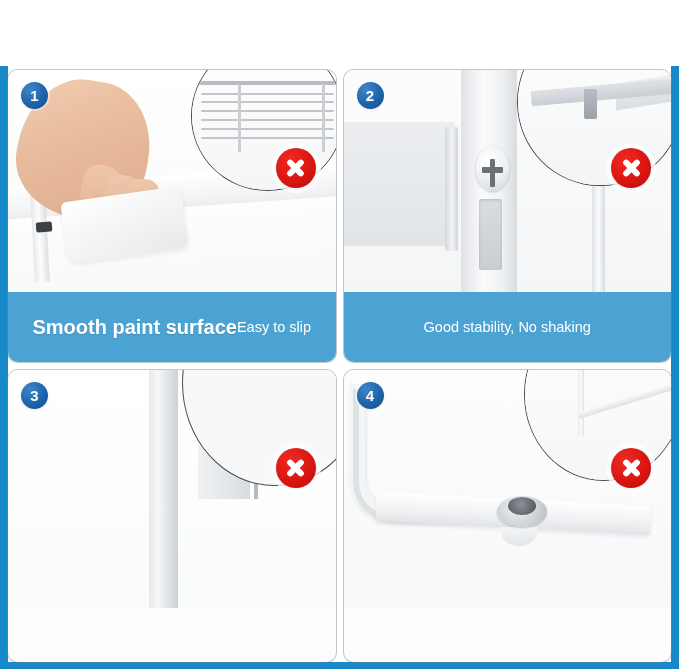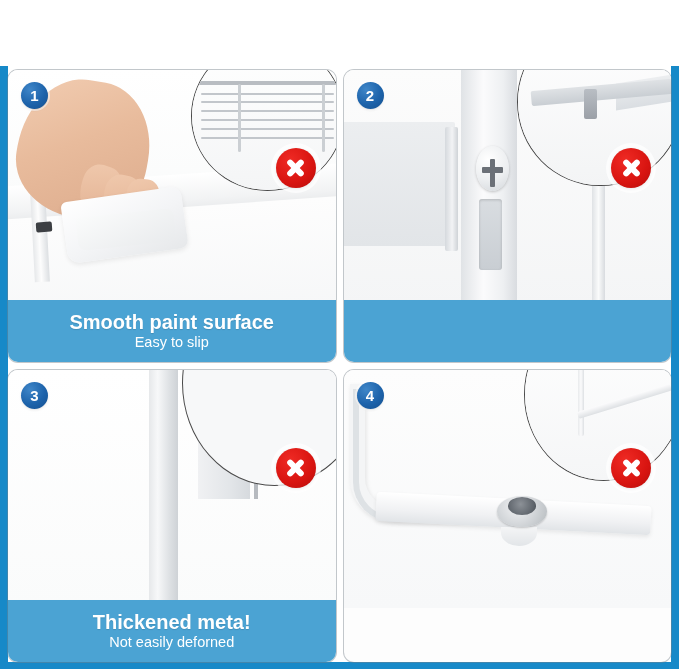--- a/index.html
+++ b/index.html
@@ -141,25 +141,25 @@
     background: #f7f8f9;
     z-index: 3;
   }
 
   
   .caption-bar {
     position: absolute;
     left: 0;
     right: 0;
     bottom: 0;
-    height: 62px;
+    height: 70px;
     background: #4BA3D3;
     color: #ffffff;
     display: flex;
-    flex-direction: column;
+    flex-direction: row;
     align-items: center;
     justify-content: center;
     text-align: center;
     z-index: 8;
   }
   .caption-title {
     font-size: 20px;
     font-weight: bold;
     line-height: 1.12;
     text-shadow: 0 1px 1px rgba(0,0,0,0.12);
@@ -597,40 +597,37 @@
           <div class="p2-lens-bg"></div>
           <div class="p2-shelf-side"></div>
           <div class="p2-shelf-top"></div>
           <div class="p2-bracket"></div>
         </div>
 
         <div class="number-badge">2</div>
         <div class="x-badge" style="right:20px; top:78px;"></div>
       </div>
       <div class="caption-bar">
+        <div class="caption-sub">Good stability, No shaking</div>
       </div>
     </div>
 
     <div class="panel-card">
       <div class="photo-area">
         <div class="p3-bg"></div>
         <div class="p3-tube"></div>
         <div class="p3-tube2"></div>
         <div class="p3-tube2-line"></div>
 
         <div class="lens p3-lens">
           <div class="p3-lens-bg"></div>
         </div>
 
         <div class="number-badge">3</div>
         <div class="x-badge" style="right:20px; top:78px;"></div>
-      </div>
-      <div class="caption-bar">
-        <div class="caption-title">Thickened meta!</div>
-        <div class="caption-sub">Not easily deforned</div>
       </div>
     </div>
 
     <div class="panel-card">
       <div class="photo-area">
         <div class="p4-bg"></div>
         <div class="p4-arm"></div>
         <div class="p4-arm-shade"></div>
         <div class="p4-bar"></div>
         <div class="p4-pad"></div>

